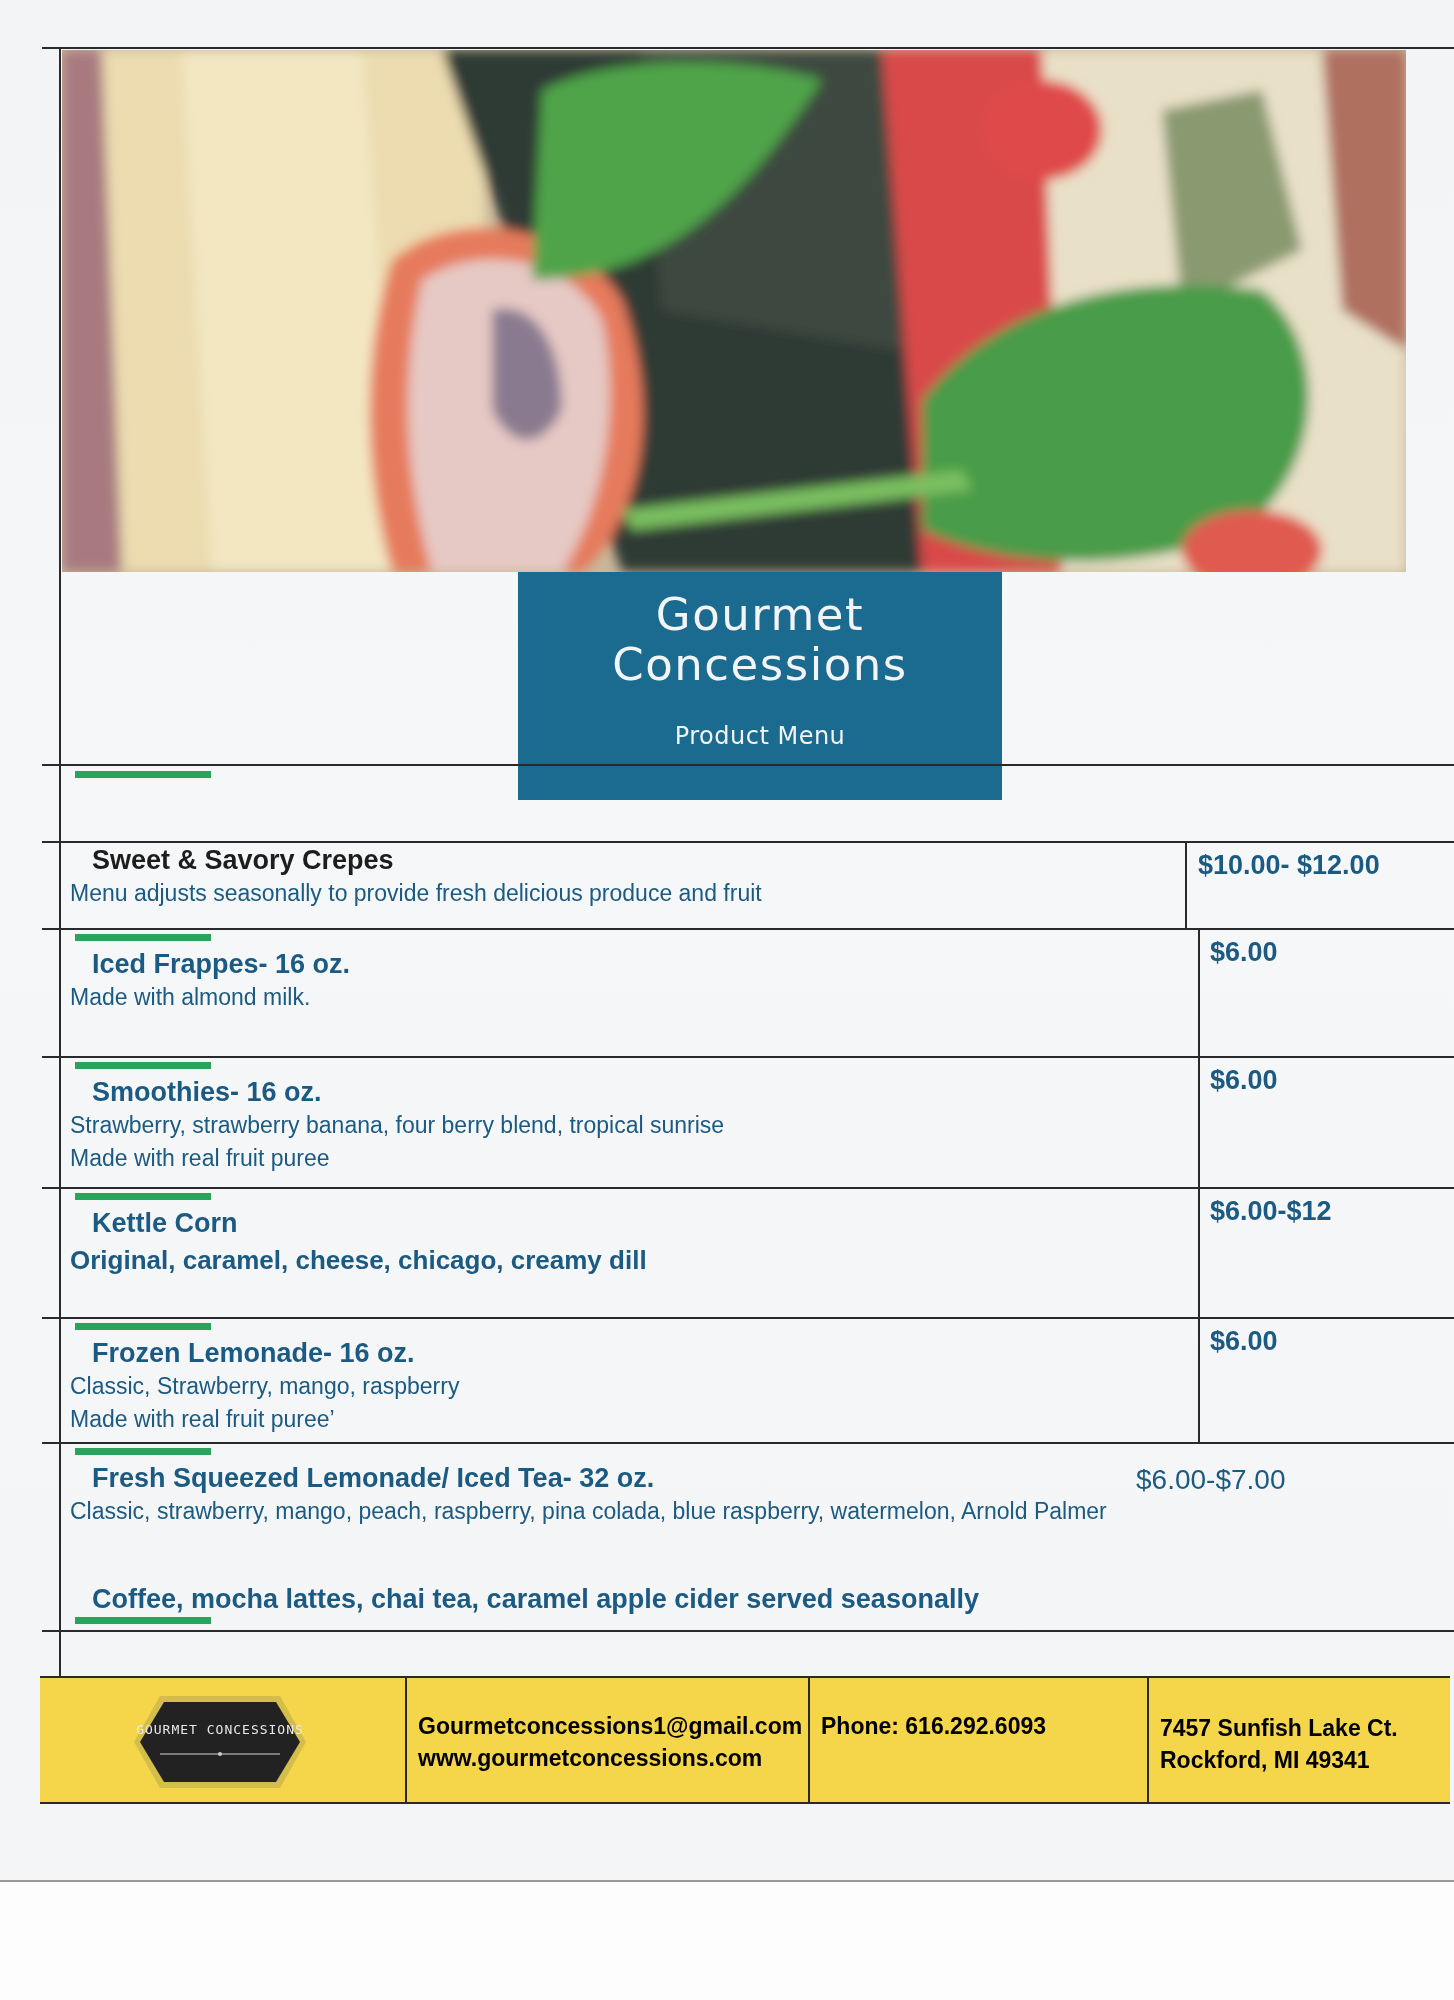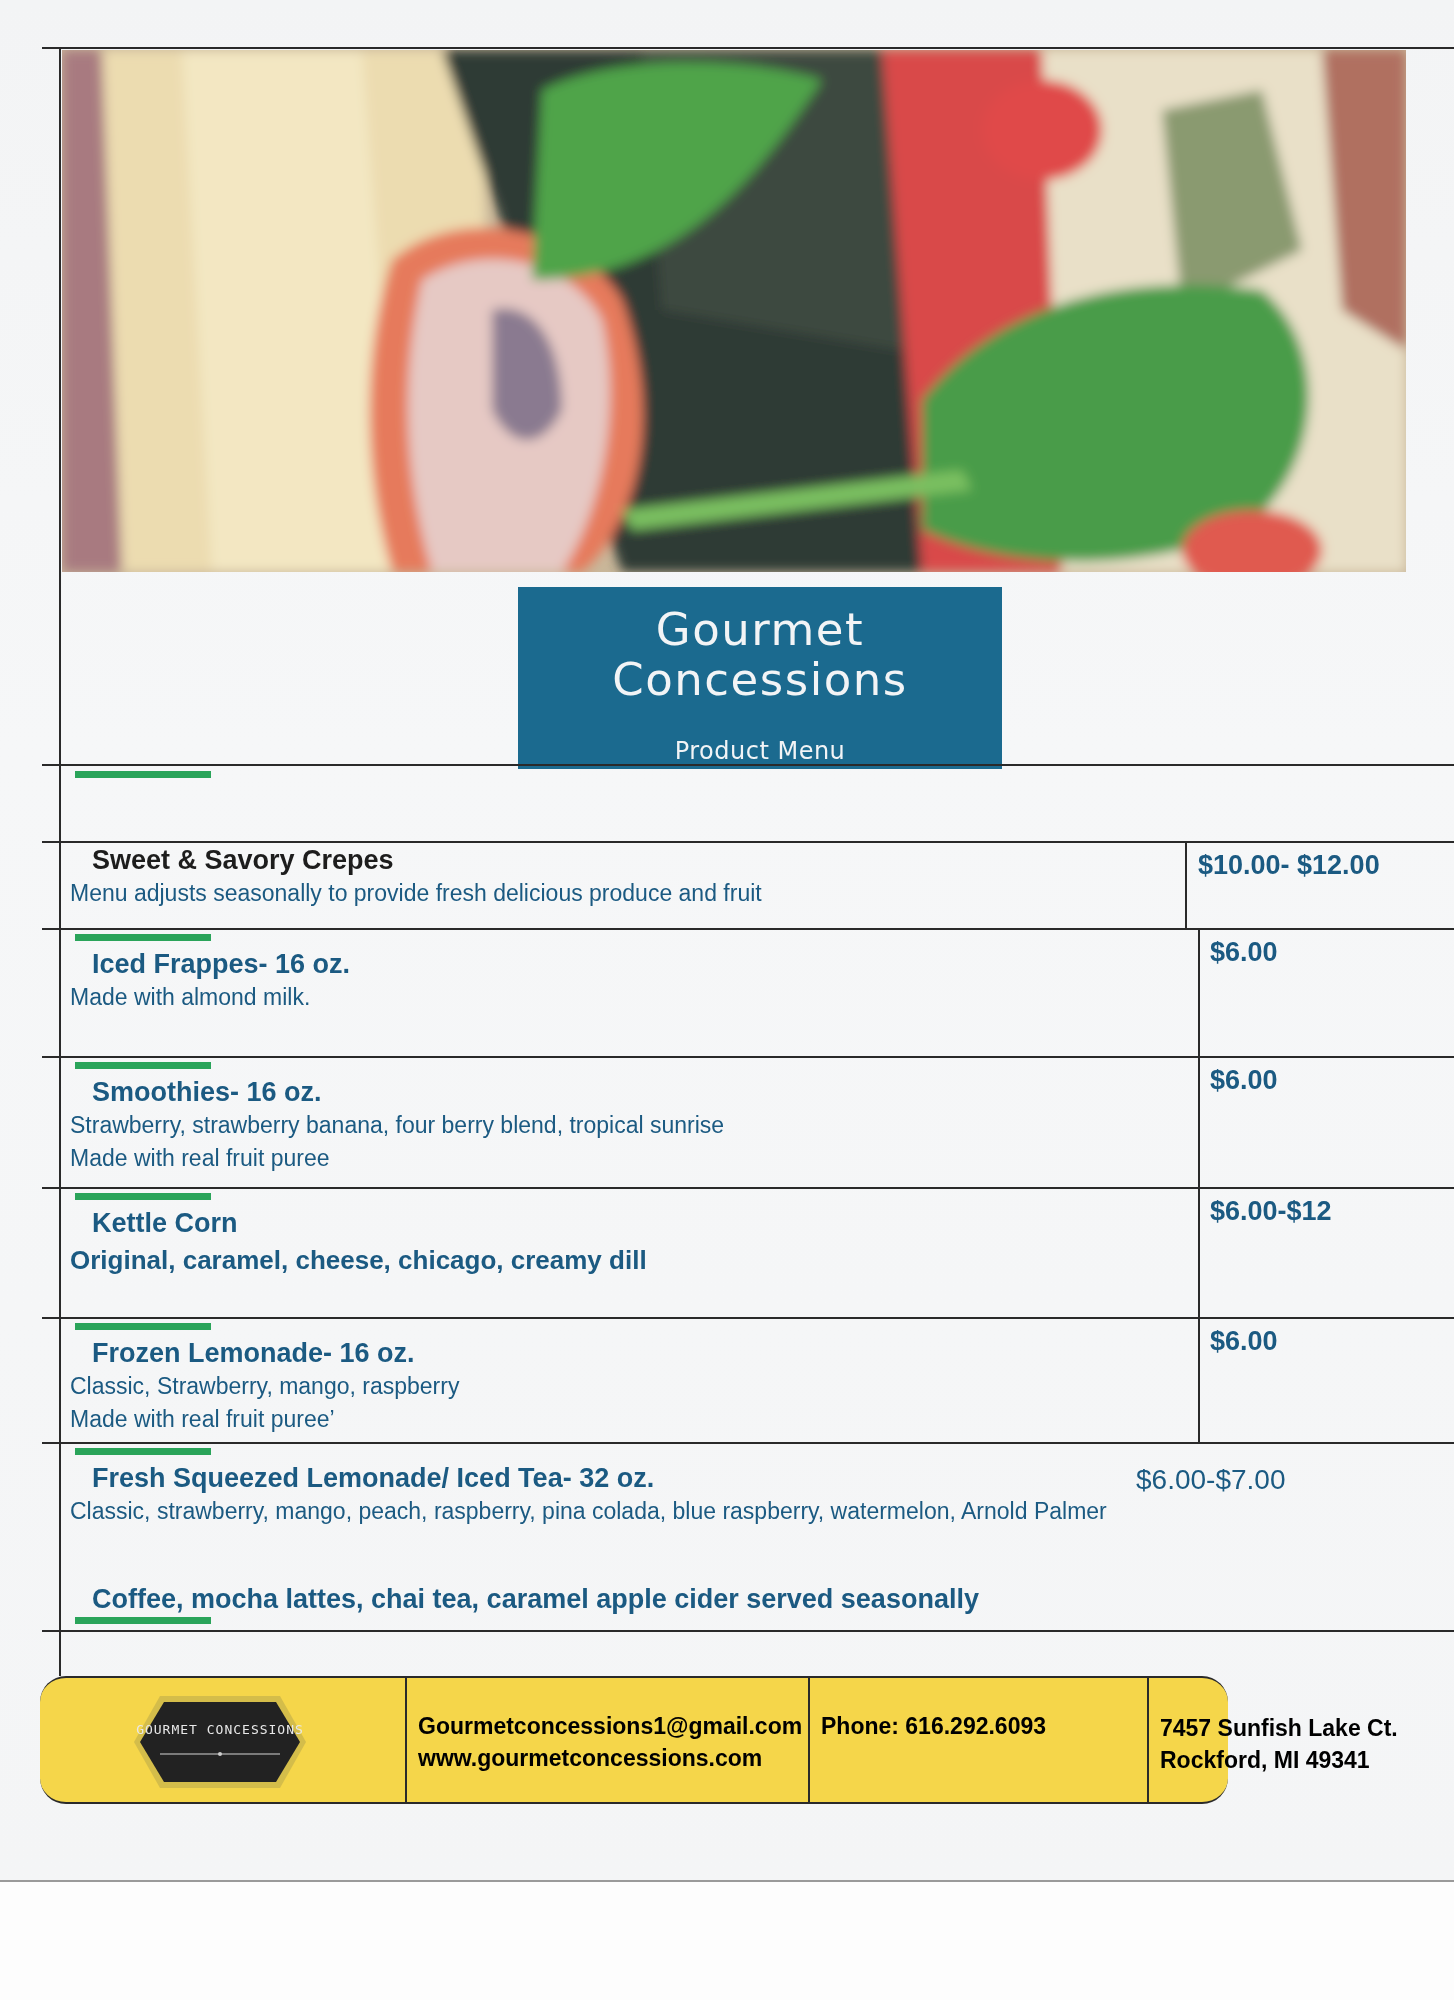--- a/index.html
+++ b/index.html
@@ -18,43 +18,43 @@
 
   
   .photo {
     position:absolute; left:62px; top:50px; width:1344px; height:522px; overflow:hidden;
     background:#d8c8a8;
   }
   .photo svg { width:100%; height:100%; display:block; }
 
   
   .title-box {
-    position:absolute; left:518px; top:587px; width:484px; height:182px;
+    position:absolute; left:518px; top:572px; width:484px; height:228px;
     background:#1b6a8f; color:#f2f4f6; text-align:center;
   }
   .title-box .t1 { position:absolute; left:0; right:0; top:16px; font-size:45px; letter-spacing:1.5px; font-family:"DejaVu Sans", sans-serif; font-weight:normal; }
   .title-box .t2 { position:absolute; left:0; right:0; top:66px; font-size:45px; letter-spacing:1.5px; font-family:"DejaVu Sans", sans-serif; }
   .title-box .t3 { position:absolute; left:0; right:0; top:150px; font-size:24px; font-family:"DejaVu Sans", sans-serif; letter-spacing:0.5px; }
 
   .green-bar { position:absolute; left:75px; width:136px; height:7px; background:#2aa45a; }
 
   .item { position:absolute; left:70px; color:#1b5a82; }
   .item .name { font-weight:bold; font-size:27px; font-family:"Liberation Sans", sans-serif; line-height:34px; white-space:nowrap;margin-left:22px; }
   .item .name.dark { color:#1d1d1d; }
   .item .desc { font-size:23px; line-height:33px; white-space:nowrap; }
   .item .desc.bold { font-weight:bold; font-size:26px; }
 
   .price { position:absolute; color:#1b5a82; font-weight:bold; font-size:27px; white-space:nowrap; }
   .price.plain { font-weight:normal; font-size:28px; }
 
   
   .footer {
-    position:absolute; left:40px; top:1676px; width:1188px; height:124px;
+    position:absolute; left:40px; top:1676px; width:1410px; height:124px;
     background:#f5d64a;
-    border-top:2px solid #2a2a2a; border-bottom:2px solid #2a2a2a;border-radius:26px;
+    border-top:2px solid #2a2a2a; border-bottom:2px solid #2a2a2a;
   }
   .footer .col-line { position:absolute; top:0; bottom:0; width:2px; background:#2a2a2a; }
   .footer .ftxt { position:absolute; color:#000000; font-weight:bold; font-size:23px; line-height:32px; white-space:nowrap; }
   .logo-badge { position:absolute; left:90px; top:14px; width:180px; height:100px; }
 </style>
 </head>
 <body>
 
 <div class="sheet">
 

